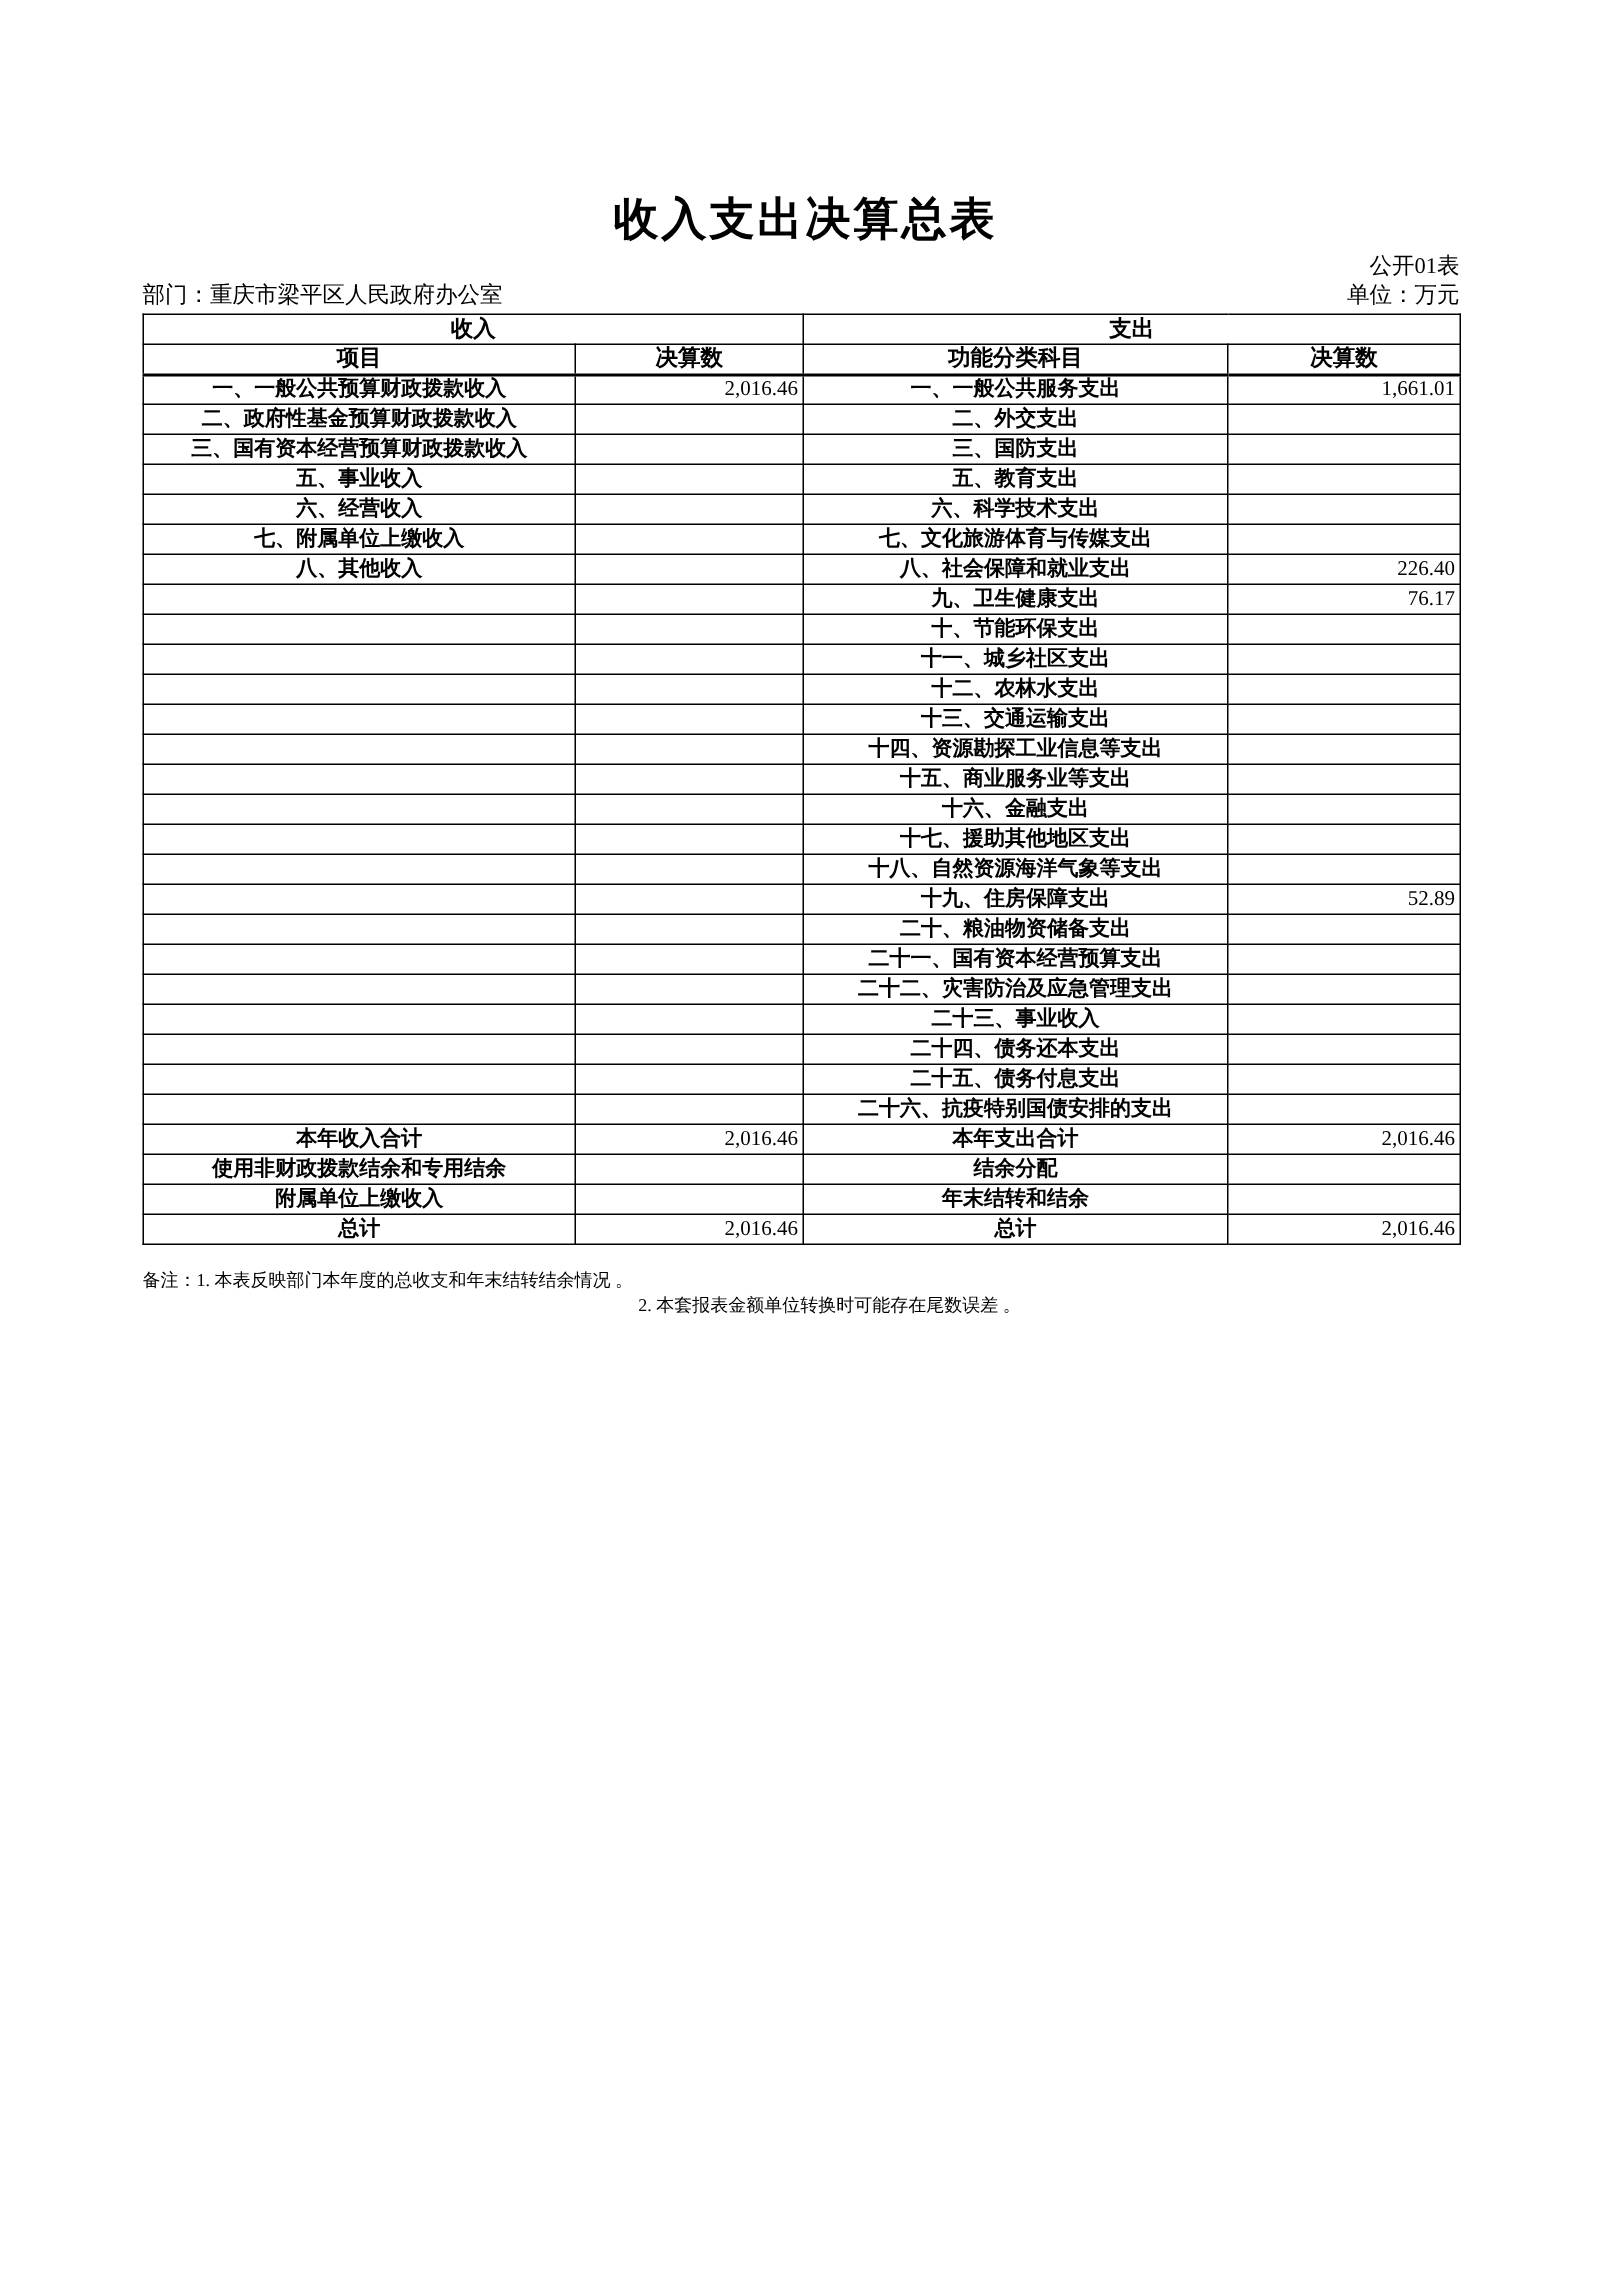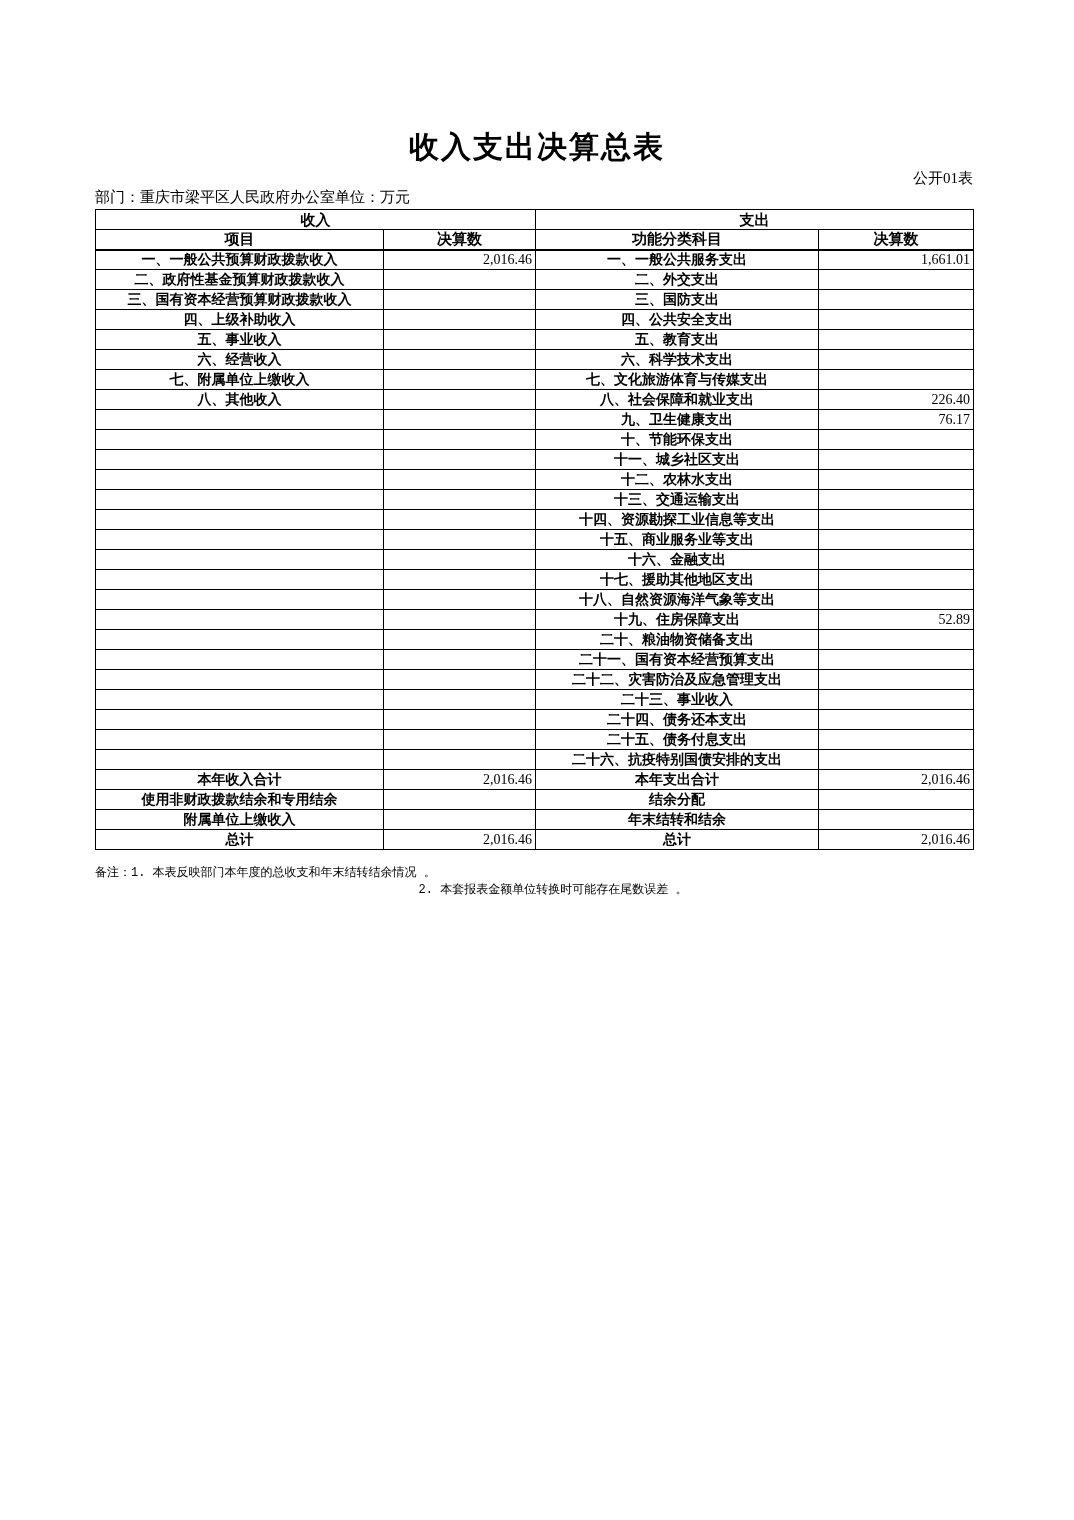--- a/index.html
+++ b/index.html
@@ -11,39 +11,39 @@
   }
   .sheet { position: relative; width: 1074px; height: 1520px; overflow: hidden; }
   .title {
     margin: 0; padding-top: 128px;
     text-align: center; font-size: 30px; font-weight: bold;
     letter-spacing: 2px; line-height: 38px;
   }
   .content { width: 878px; margin-left: 95px; }
   .table-code { text-align: right; font-size: 15px; line-height: 18px; margin-top: 3px; }
   .meta-line {
-    display: flex; 
+    display: flex; justify-content: space-between;
     font-size: 15px; line-height: 19px; margin-top: 1px;
   }
   table.budget {
     border-collapse: collapse; table-layout: fixed;
     width: 878px; margin-top: 2px;
   }
   .budget th, .budget td {
     border: 1px solid #000; height: 20px;
     padding: 0 3px; font-size: 14px; line-height: 18px;
     overflow: hidden; white-space: nowrap;
   }
   .budget thead th { text-align: center; font-weight: bold; font-size: 15px; }
   .budget tr.col-header th { border-bottom-width: 2px; }
   .budget td.item { text-align: center; font-weight: bold; }
   .budget td.amount { text-align: right; font-weight: normal; }
   .budget td.center { text-align: center; }
   .notes { margin-top: 15px; font-size: 12px; line-height: 17px; }
-  .note-line { white-space: nowrap; font-family: Liberation Mono, monospace; }
+  .note-line { white-space: nowrap; }
   .note-indent { padding-left: 38px; text-align: center; }
 </style>
 </head>
 <body>
 
 <div class="sheet">
   <h1 class="title">收入支出决算总表</h1>
 
   <div class="content">
     <div class="table-code">公开01表</div>
@@ -85,26 +85,20 @@
             <td class="item">二、外交支出</td>
             <td class="amount"></td>
           </tr>
           <tr>
             <td class="item">三、国有资本经营预算财政拨款收入</td>
             <td class="amount"></td>
             <td class="item">三、国防支出</td>
             <td class="amount"></td>
           </tr>
           <tr>
-            <td class="item">四、上级补助收入</td>
-            <td class="amount"></td>
-            <td class="item">四、公共安全支出</td>
-            <td class="amount"></td>
-          </tr>
-          <tr>
             <td class="item">五、事业收入</td>
             <td class="amount"></td>
             <td class="item">五、教育支出</td>
             <td class="amount"></td>
           </tr>
           <tr>
             <td class="item">六、经营收入</td>
             <td class="amount"></td>
             <td class="item">六、科学技术支出</td>
             <td class="amount"></td>

